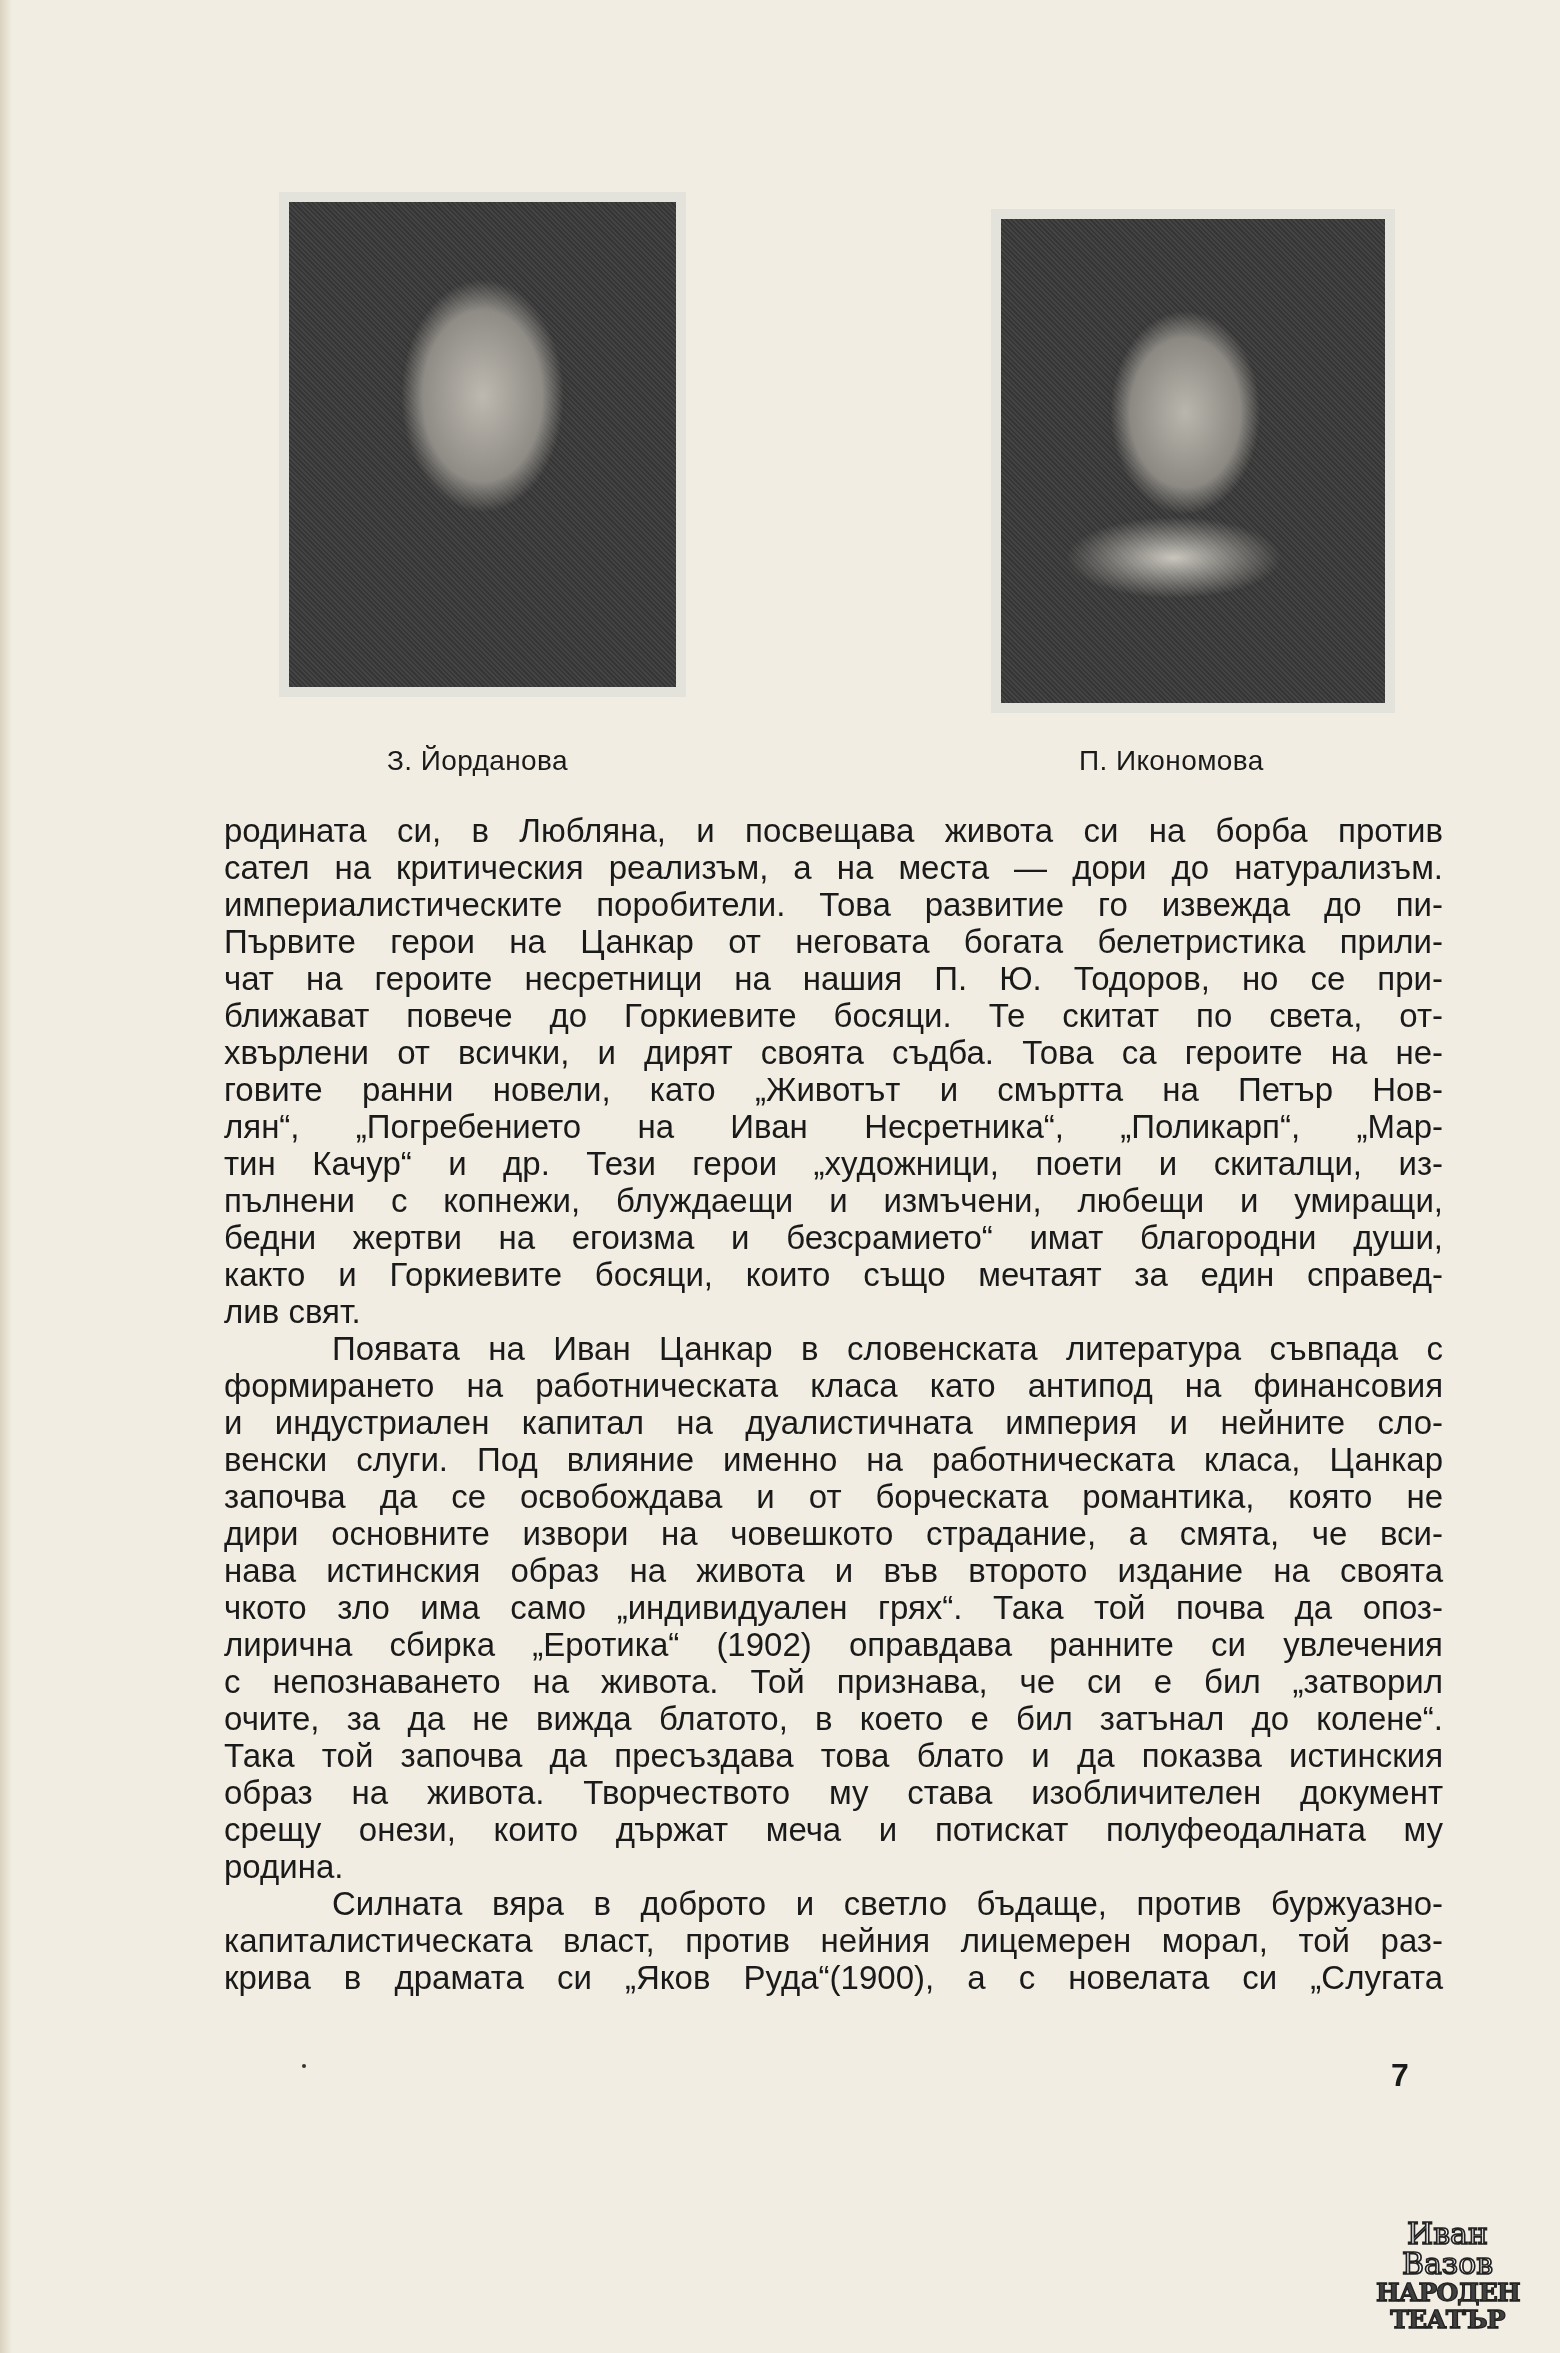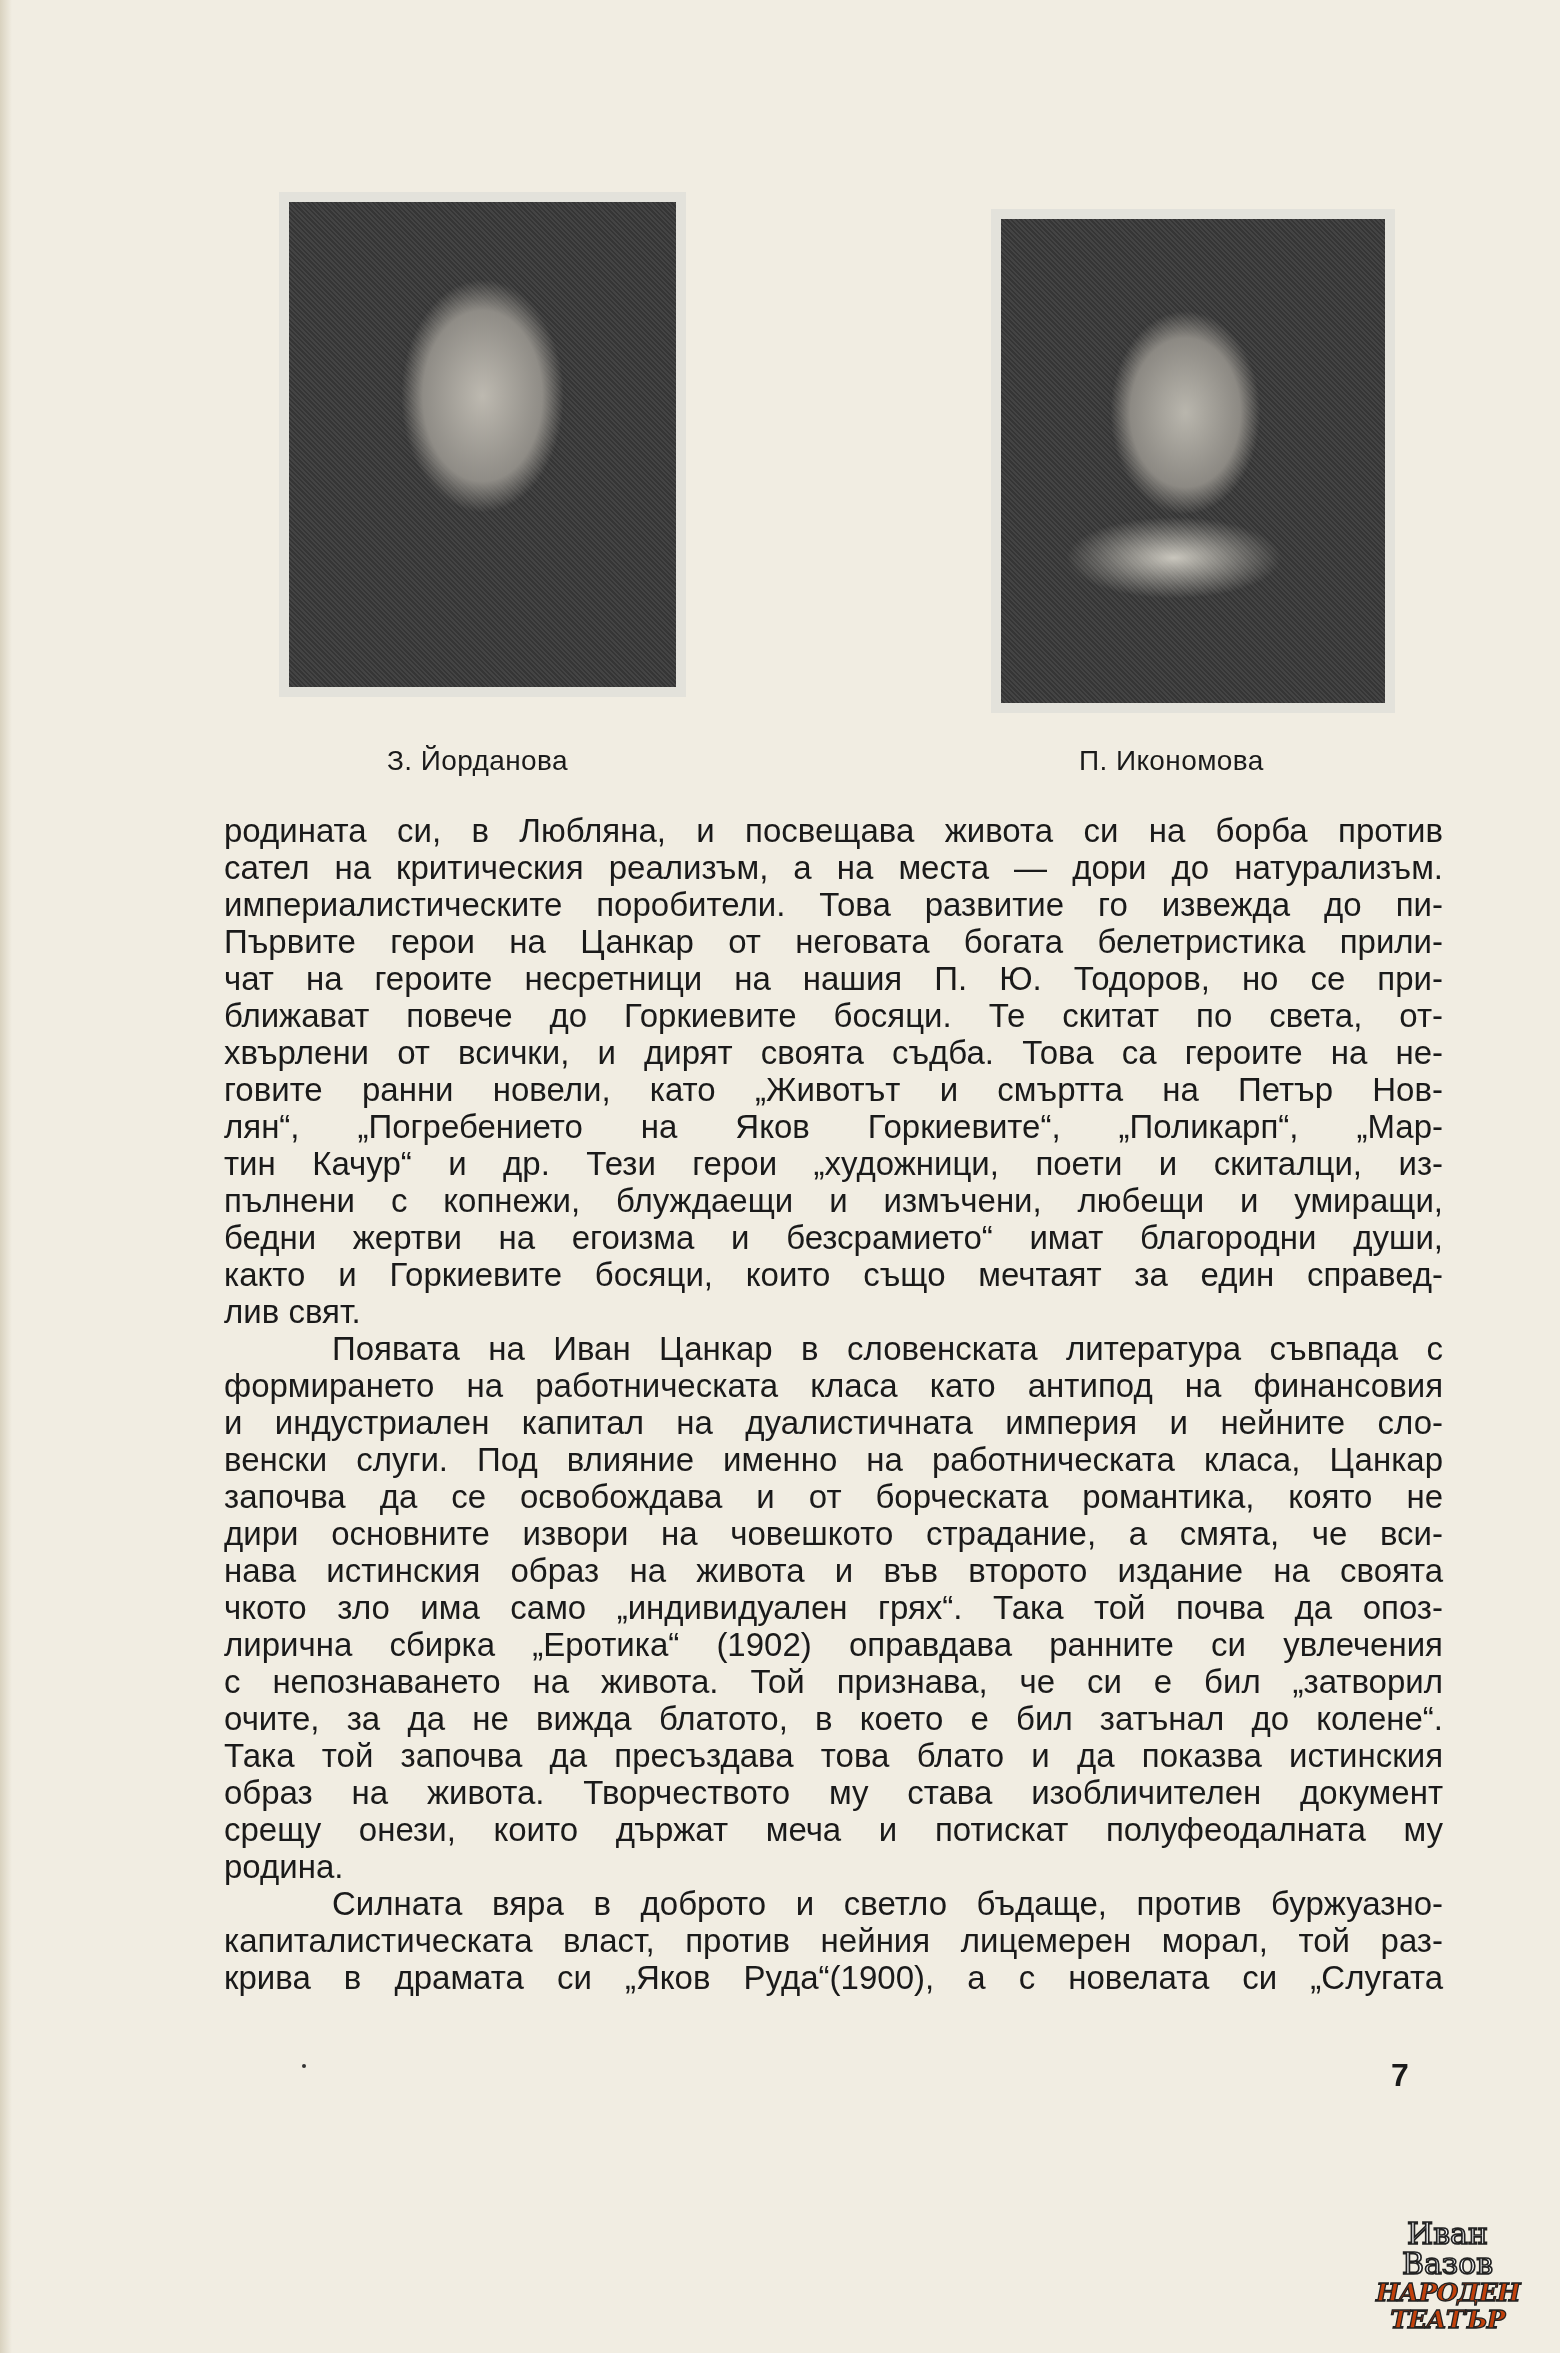--- a/index.html
+++ b/index.html
@@ -33,21 +33,21 @@
     font-size:33px; line-height:37px; text-align:justify;
   }
   .line { display:block; white-space:nowrap; text-align-last:justify; text-align:justify; }
   .line.last { text-align-last:left; }
   .indent { padding-left:108px; }
   .page-number { position:absolute; left:1391px; top:2057px; font-size:32px; font-weight:bold; }
   .logo { position:absolute; left:1376px; top:2219px; width:143px; text-align:center; }
   .logo-script { font-family:"DejaVu Serif", serif; font-size:30px; line-height:30px;
     color:#fff; -webkit-text-stroke:1.7px #222; }
   .logo-line { font-family:"DejaVu Serif", serif; font-weight:bold; font-size:25px; line-height:27px;
-    color:#c2410c; -webkit-text-stroke:1.3px #222; letter-spacing:-0.8px;font-style:italic; }
+    color:#404040; -webkit-text-stroke:1.3px #222; letter-spacing:-0.8px; }
   .dot { position:absolute; width:4.2px; height:4.2px; border-radius:50%; background:#333; }
 </style>
 </head>
 <body>
 
 <div class="page-shadow-left"></div>
 
 <div class="photo photo-1"></div>
 <div class="photo photo-2"></div>
 
@@ -56,21 +56,21 @@
 
 <div class="text-block" id="body">
     <span class="line">родината си, в Любляна, и посвещава живота си на борба против</span>
     <span class="line">сател на критическия реализъм, а на места — дори до натурализъм.</span>
     <span class="line">империалистическите поробители. Това развитие го извежда до пи-</span>
     <span class="line">Първите герои на Цанкар от неговата богата белетристика прили-</span>
     <span class="line">чат на героите несретници на нашия П. Ю. Тодоров, но се при-</span>
     <span class="line">ближават повече до Горкиевите босяци. Те скитат по света, от-</span>
     <span class="line">хвърлени от всички, и дирят своята съдба. Това са героите на не-</span>
     <span class="line">говите ранни новели, като „Животът и смъртта на Петър Нов-</span>
-    <span class="line">лян“, „Погребението на Яков Горкиевите“, „Поликарп“, „Мар-</span>
+    <span class="line">лян“, „Погребението на Иван Несретника“, „Поликарп“, „Мар-</span>
     <span class="line">тин Качур“ и др. Тези герои „художници, поети и скиталци, из-</span>
     <span class="line">пълнени с копнежи, блуждаещи и измъчени, любещи и умиращи,</span>
     <span class="line">бедни жертви на егоизма и безсрамието“ имат благородни души,</span>
     <span class="line">както и Горкиевите босяци, които също мечтаят за един справед-</span>
     <span class="line last">лив свят.</span>
     <span class="line indent">Появата на Иван Цанкар в словенската литература съвпада с</span>
     <span class="line">формирането на работническата класа като антипод на финансовия</span>
     <span class="line">и индустриален капитал на дуалистичната империя и нейните сло-</span>
     <span class="line">венски слуги. Под влияние именно на работническата класа, Цанкар</span>
     <span class="line">започва да се освобождава и от борческата романтика, която не</span>

